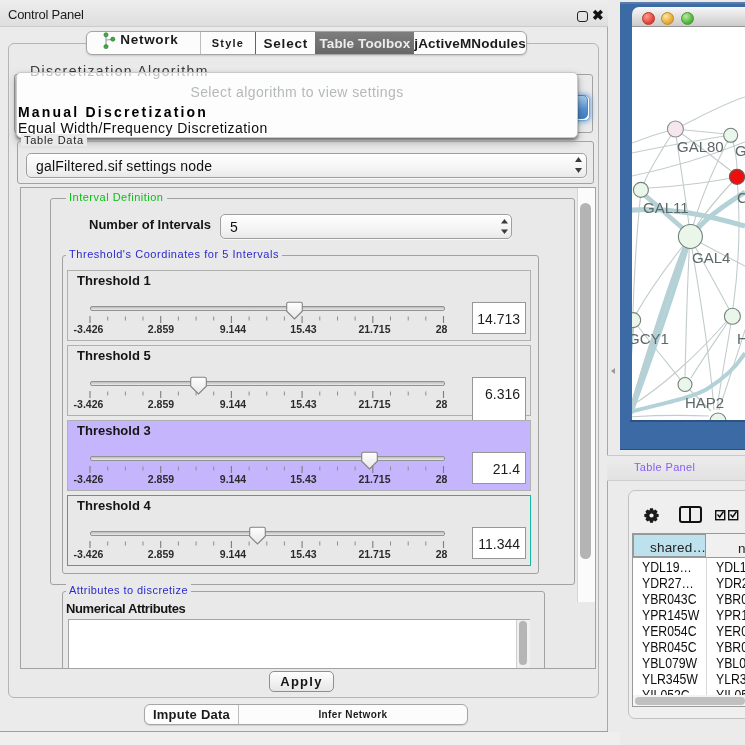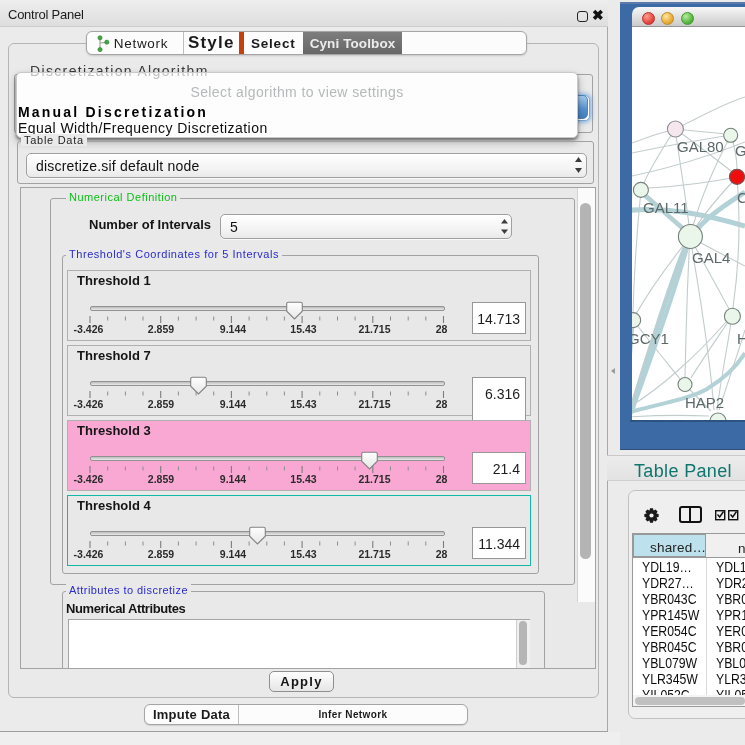--- a/index.html
+++ b/index.html
@@ -24,67 +24,68 @@
 
 <div class="a" style="left:0;top:0;width:608px;height:26px;background:linear-gradient(#eeeeee,#dedede);border-bottom:1px solid #cccccc"></div>
 <div class="a" style="left:8px;top:7px;font-size:13px;color:#1c1c1c;letter-spacing:-0.25px">Control Panel</div>
 
 <div class="a" style="left:577px;top:11px;width:9px;height:9px;border:1.5px solid #222;border-radius:3px"></div>
 <div class="a" style="left:592px;top:7px;font-size:14px;font-weight:bold;color:#111">✖</div>
 
 <div class="a" style="left:8px;top:43px;width:591px;height:655px;background:#eaeaea;border:1px solid #b5b5b5;border-radius:6px;box-sizing:border-box"></div>
 
 <div class="a" style="left:86px;top:31px;width:441px;height:24px;background:#fcfcfc;border:1px solid #a5a5a5;border-radius:6px;box-sizing:border-box;display:flex;overflow:hidden;box-shadow:0 1px 2px rgba(0,0,0,.15)">
- <div style="width:97px;display:flex;align-items:center;justify-content:center;padding-right:6px;box-sizing:border-box;font-size:13.5px;font-weight:normal;color:#1b1b1b;letter-spacing:.7px;border-right:1px solid #bdbdbd">
+ <div style="width:114px;display:flex;align-items:flex-start;justify-content:center;padding-right:6px;box-sizing:border-box;font-size:13.5px;font-weight:bold;color:#1b1b1b;letter-spacing:.7px;border-right:1px solid #bdbdbd">
   <svg width="14" height="17" viewBox="0 0 14 17" style="margin-right:4px">
         <line x1="4" y1="3" x2="4" y2="14.5" stroke="#9aa89a" stroke-width="1.2"></line>
         <line x1="4" y1="8" x2="10.5" y2="7.3" stroke="#9aa89a" stroke-width="1.2"></line>
         <circle cx="4" cy="2.8" r="2.1" fill="#44a544" stroke="#2c7a2c" stroke-width=".6"></circle>
         <circle cx="4" cy="14.6" r="2.1" fill="#44a544" stroke="#2c7a2c" stroke-width=".6"></circle>
         <circle cx="10.8" cy="7.2" r="2.1" fill="#44a544" stroke="#2c7a2c" stroke-width=".6"></circle>
       </svg>
   Network</div>
- <div style="width:54.5px;display:flex;align-items:center;justify-content:center;font-size:17px;font-weight:bold;color:#1b1b1b;letter-spacing:1.2px;border-right:5px solid #c2410c">Style</div>
+ <div style="width:54.5px;display:flex;align-items:center;justify-content:center;font-size:11px;font-weight:bold;color:#1b1b1b;letter-spacing:1.2px;border-right:1px solid #c2410c">Style</div>
  <div style="width:59.5px;display:flex;align-items:center;justify-content:center;font-size:13.5px;font-weight:bold;color:#1b1b1b;letter-spacing:.8px">Select</div>
- <div style="width:99px;display:flex;align-items:center;justify-content:center;font-size:13.5px;font-weight:bold;color:#ececec;letter-spacing:.1px;background:linear-gradient(#7d7d7d,#676767)">Cyni Toolbox</div>
+ <div style="width:99px;display:flex;align-items:center;justify-content:center;font-size:13.5px;font-weight:bold;color:#ececec;letter-spacing:.1px;background:linear-gradient(#7d7d7d,#676767)">Table Toolbox</div>
+ <div style="flex:1;display:flex;align-items:center;justify-content:center;font-size:13.5px;font-weight:bold;color:#1b1b1b;letter-spacing:.2px">jActiveMNodules</div>
 </div>
 
 <div class="fs" style="left:14px;top:74px;width:577px;height:57px"></div>
 <div class="lg" style="left:27px;top:63px;color:#3c3c3c;font-size:14px;letter-spacing:1.35px;background:transparent">Discretization Algorithm</div>
 
 <div class="a" style="left:22px;top:95px;width:566px;height:24px;border-radius:5px;background:#fff;border:1px solid #7aa9d6;box-shadow:0 0 5px 1px rgba(90,150,220,.8)"></div>
 <div class="a" style="left:568px;top:95px;width:20px;height:24px;border-radius:4px 5px 5px 4px;background:linear-gradient(#a6cdf0,#5590cf 60%,#4481c2);border:1px solid #4f86bd;box-sizing:border-box"></div>
 
 <div class="a" style="left:16px;top:72px;width:562px;height:66px;background:#fdfdfd;border:1px solid #c9c9c9;border-radius:5px;box-shadow:0 2px 3px rgba(0,0,0,.4),0 4px 9px rgba(0,0,0,.28);box-sizing:border-box"></div>
 <div class="a" style="left:0;top:73px;width:320px;height:10px;overflow:hidden">
     <div class="a" style="left:30px;top:-10px;font-size:14px;letter-spacing:1.35px;color:#bfbfbf;white-space:nowrap">Discretization Algorithm</div>
   </div>
 <div class="a" style="left:16px;top:84px;width:562px;text-align:center;font-size:14px;color:#b5b9b9;letter-spacing:.4px">Select algorithm to view settings</div>
 <div class="a" style="left:18px;top:103.5px;font-size:14px;font-weight:bold;color:#000;letter-spacing:2.2px">Manual Discretization</div>
 <div class="a" style="left:18px;top:120px;font-size:14px;color:#0d0d0d;letter-spacing:.45px">Equal Width/Frequency Discretization</div>
 
 <div class="fs" style="left:17px;top:141px;width:575px;height:41px"></div>
 <div class="lg" style="left:21px;top:134px;color:#1f1f1f;letter-spacing:.72px">Table Data</div>
 <div class="combo" style="left:26px;top:153px;width:559px;height:23px">
- <div class="ct">discretize.sif default node</div>
+ <div class="ct">galFiltered.sif settings node</div>
  <div class="updn" style="left:547px;top:3px">
       <svg width="9" height="16" viewBox="0 0 9 16">
         <path d="M4.5 0 L8 5 H1 Z" fill="#3c3c3c"></path>
         <path d="M4.5 16 L1 11 H8 Z" fill="#3c3c3c"></path>
       </svg>
     </div>
 </div>
 
 <div class="a" style="left:20px;top:187px;width:576px;height:482px;border:1px solid #a3a3a3;background:#e9e9e9;box-sizing:border-box"></div>
 
 <div class="a" style="left:577px;top:188px;width:18px;height:414px;background:#fbfbfb;border-left:1px solid #d4d4d4;box-sizing:border-box"></div>
 <div class="a" style="left:580px;top:203px;width:11px;height:356px;background:#b4b4b4;border-radius:6px"></div>
 
 <div class="fs" style="left:50px;top:198px;width:523px;height:385px"></div>
-<div class="lg" style="left:66px;top:191px;color:#0bbf16;background:#e9e9e9;letter-spacing:.5px">Numerical Definition</div>
+<div class="lg" style="left:66px;top:191px;color:#0bbf16;background:#e9e9e9;letter-spacing:.5px">Interval Definition</div>
 <div class="a b" style="left:89px;top:217px;font-size:13px;color:#151515">Number of Intervals</div>
 <div class="combo" style="left:220px;top:214px;width:290px;height:23px">
  <div class="ct">5</div>
  <div class="updn" style="left:279px;top:4px">
       <svg width="9" height="15" viewBox="0 0 9 15">
         <path d="M4.5 0 L8 4.6 H1 Z" fill="#3c3c3c"></path>
         <path d="M4.5 15 L1 10.4 H8 Z" fill="#3c3c3c"></path>
       </svg>
     </div>
 </div>
@@ -132,21 +133,21 @@
           <stop offset="0" stop-color="#ffffff"></stop>
           <stop offset=".5" stop-color="#f2f2f2"></stop>
           <stop offset="1" stop-color="#e8e8e8"></stop>
         </linearGradient>
       </defs>
       <path d="M2.5 1.2 h12 a1.8 1.8 0 0 1 1.8 1.8 v7.2 L8.5 18 L0.7 10.2 v-7.2 a1.8 1.8 0 0 1 1.8 -1.8 Z" fill="url(#tg270)" stroke="#828282" stroke-width="1.1"></path>
     </svg>
 <div class="vbox" style="top:30.75px;left:404px;height:32.5px;line-height:32px">14.713</div>
 </div>
 <div class="a" style="left:67px;top:345px;width:464px;height:71px;background:#e8e8e8;border:1px solid #b0b0b0;box-sizing:border-box">
-<div class="a b" style="left:9px;top:2px;font-size:13px;color:#141414">Threshold 7</div>
+<div class="a b" style="left:9px;top:2px;font-size:13px;color:#141414">Threshold 5</div>
 <div class="a" style="left:22px;top:34.5px;width:355px;height:5px;border:1px solid #929292;border-radius:2px;background:linear-gradient(#bcbcbc,#eaeaea);box-sizing:border-box"></div>
 <div class="a" style="left:21px;top:44.5px">
       <svg style="display:block" width="360" height="8" viewBox="0 0 360 8">
         <line x1="18.7" y1="0.5" x2="18.7" y2="4.5" stroke="#8d8d8d" stroke-width="1"></line>
         <line x1="36.4" y1="0.5" x2="36.4" y2="4.5" stroke="#8d8d8d" stroke-width="1"></line>
         <line x1="54.0" y1="0.5" x2="54.0" y2="4.5" stroke="#8d8d8d" stroke-width="1"></line>
         <line x1="89.4" y1="0.5" x2="89.4" y2="4.5" stroke="#8d8d8d" stroke-width="1"></line>
         <line x1="107.1" y1="0.5" x2="107.1" y2="4.5" stroke="#8d8d8d" stroke-width="1"></line>
         <line x1="124.7" y1="0.5" x2="124.7" y2="4.5" stroke="#8d8d8d" stroke-width="1"></line>
         <line x1="160.1" y1="0.5" x2="160.1" y2="4.5" stroke="#8d8d8d" stroke-width="1"></line>
@@ -177,21 +178,21 @@
         <linearGradient id="tg345" x1="0" y1="0" x2="0" y2="1">
           <stop offset="0" stop-color="#ffffff"></stop>
           <stop offset=".5" stop-color="#f2f2f2"></stop>
           <stop offset="1" stop-color="#e8e8e8"></stop>
         </linearGradient>
       </defs>
       <path d="M2.5 1.2 h12 a1.8 1.8 0 0 1 1.8 1.8 v7.2 L8.5 18 L0.7 10.2 v-7.2 a1.8 1.8 0 0 1 1.8 -1.8 Z" fill="url(#tg345)" stroke="#828282" stroke-width="1.1"></path>
     </svg>
 <div class="vbox" style="top:30.75px;left:404px;height:46px;line-height:32px">6.316</div>
 </div>
-<div class="a" style="left:67px;top:420px;width:464px;height:71px;background:#f9a8d4;border:1px solid #b0b0b0;box-sizing:border-box">
+<div class="a" style="left:67px;top:420px;width:464px;height:71px;background:#c4b5fd;border:1px solid #b0b0b0;box-sizing:border-box">
 <div class="a b" style="left:9px;top:2px;font-size:13px;color:#141414">Threshold 3</div>
 <div class="a" style="left:22px;top:34.5px;width:355px;height:5px;border:1px solid #929292;border-radius:2px;background:linear-gradient(#bcbcbc,#eaeaea);box-sizing:border-box"></div>
 <div class="a" style="left:21px;top:44.5px">
       <svg style="display:block" width="360" height="8" viewBox="0 0 360 8">
         <line x1="18.7" y1="0.5" x2="18.7" y2="4.5" stroke="#8d8d8d" stroke-width="1"></line>
         <line x1="36.4" y1="0.5" x2="36.4" y2="4.5" stroke="#8d8d8d" stroke-width="1"></line>
         <line x1="54.0" y1="0.5" x2="54.0" y2="4.5" stroke="#8d8d8d" stroke-width="1"></line>
         <line x1="89.4" y1="0.5" x2="89.4" y2="4.5" stroke="#8d8d8d" stroke-width="1"></line>
         <line x1="107.1" y1="0.5" x2="107.1" y2="4.5" stroke="#8d8d8d" stroke-width="1"></line>
         <line x1="124.7" y1="0.5" x2="124.7" y2="4.5" stroke="#8d8d8d" stroke-width="1"></line>
@@ -355,21 +356,21 @@
     <text x="735" y="156" font-size="15" fill="#5d6868" font-family="Liberation Sans,sans-serif">GA</text>
     <text x="737" y="203" font-size="15" fill="#5d6868" font-family="Liberation Sans,sans-serif">CR</text>
     <text x="643" y="212.5" font-size="15" fill="#5d6868" font-family="Liberation Sans,sans-serif">GAL11</text>
     <text x="692" y="263" font-size="15" fill="#5d6868" font-family="Liberation Sans,sans-serif">GAL4</text>
     <text x="628" y="344" font-size="15" fill="#5d6868" font-family="Liberation Sans,sans-serif">GCY1</text>
     <text x="737" y="344" font-size="15" fill="#5d6868" font-family="Liberation Sans,sans-serif">HI</text>
     <text x="685" y="407.5" font-size="15" fill="#5d6868" font-family="Liberation Sans,sans-serif">HAP2</text>
   </svg>
 
 <div class="a" style="left:607px;top:455px;width:138px;height:26px;background:linear-gradient(#ececec,#e2e2e2);border-top:1px solid #c9c9c9;border-bottom:1px solid #cfcfcf;box-sizing:border-box"></div>
-<div class="a" style="left:634px;top:461px;font-size:18px;color:#0f766e;letter-spacing:.35px">Table Panel</div>
+<div class="a" style="left:634px;top:461px;font-size:11px;color:#8b5cf6;letter-spacing:.35px">Table Panel</div>
 
 <div class="a" style="left:628px;top:490px;width:130px;height:229px;background:#efefef;border:1px solid #c2c2c2;border-radius:7px;box-sizing:border-box"></div>
 
 <svg class="a" style="left:644px;top:507.5px" width="15" height="15" viewBox="0 0 15 15">
     <polygon points="14.65,6.05 14.65,8.95 12.25,9.62 12.36,9.36 13.58,11.53 11.53,13.58 9.36,12.36 9.62,12.25 8.95,14.65 6.05,14.65 5.38,12.25 5.64,12.36 3.47,13.58 1.42,11.53 2.64,9.36 2.75,9.62 0.35,8.95 0.35,6.05 2.75,5.38 2.64,5.64 1.42,3.47 3.47,1.42 5.64,2.64 5.38,2.75 6.05,0.35 8.95,0.35 9.62,2.75 9.36,2.64 11.53,1.42 13.58,3.47 12.36,5.64 12.25,5.38" fill="#1a1a1a"></polygon>
     <circle cx="7.5" cy="7.5" r="4.9" fill="#1a1a1a"></circle>
     <circle cx="7.5" cy="7.5" r="2.1" fill="#efefef"></circle>
   </svg>
 <div class="a" style="left:679px;top:506px;width:22.5px;height:16.5px;border:2.6px solid #111;border-radius:3px;box-sizing:border-box"></div>
 <div class="a" style="left:688.8px;top:506px;width:2.5px;height:16px;background:#111"></div>

